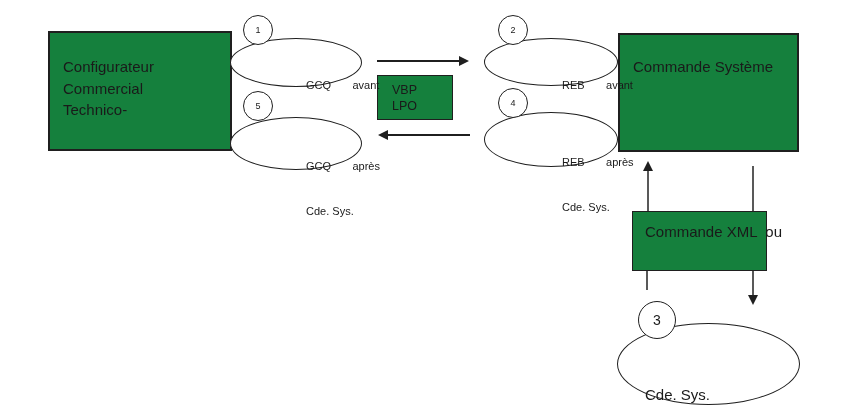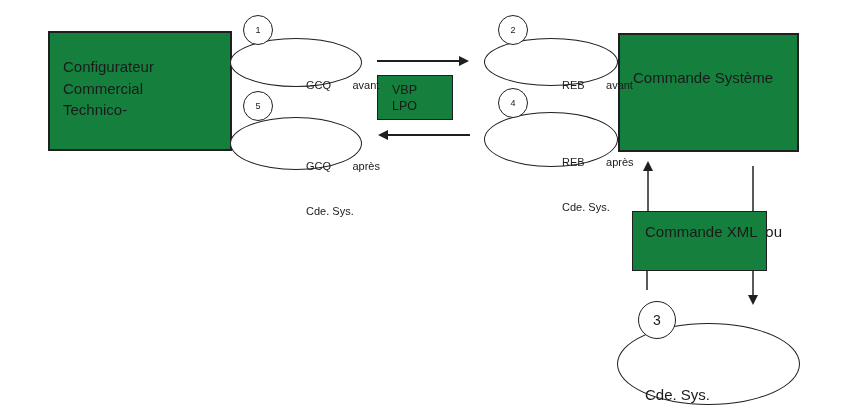--- a/index.html
+++ b/index.html
@@ -60,21 +60,21 @@
 
   <div class="box" style="left:48px;top:31px;width:184px;height:120px;">
     <div class="big" style="padding:23px 0 0 13px;">
       <div class="pre">Configurateur</div>
       <div class="pre">Commercial</div>
       <div class="pre">Technico-</div>
     </div>
   </div>
 
   <div class="box" style="left:618px;top:33px;width:181px;height:119px;">
-    <div class="big" style="padding:32px 0 0 13px;">
+    <div class="big" style="padding:12px 0 0 13px;margin-top:9px;">
       <div class="pre">Commande Système</div>
     </div>
   </div>
 
   <div class="box" style="left:377px;top:75px;width:76px;height:45px;border-width:1.5px;">
     <div class="mid" style="padding:6px 0 0 14px;">
       <div class="pre">VBP</div>
       <div class="pre">LPO</div>
     </div>
   </div>

